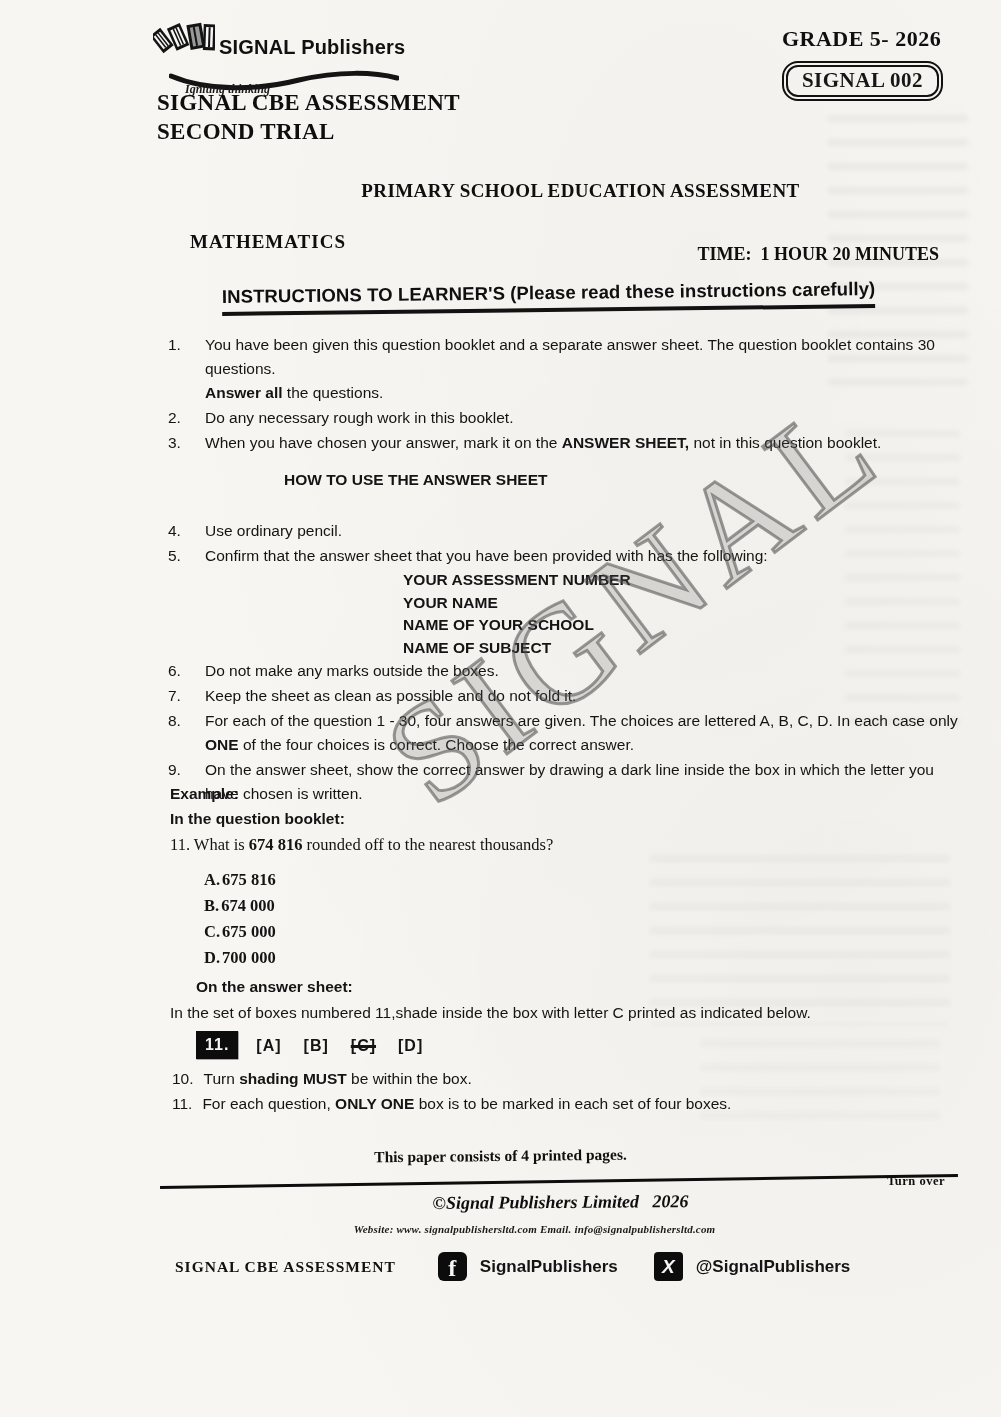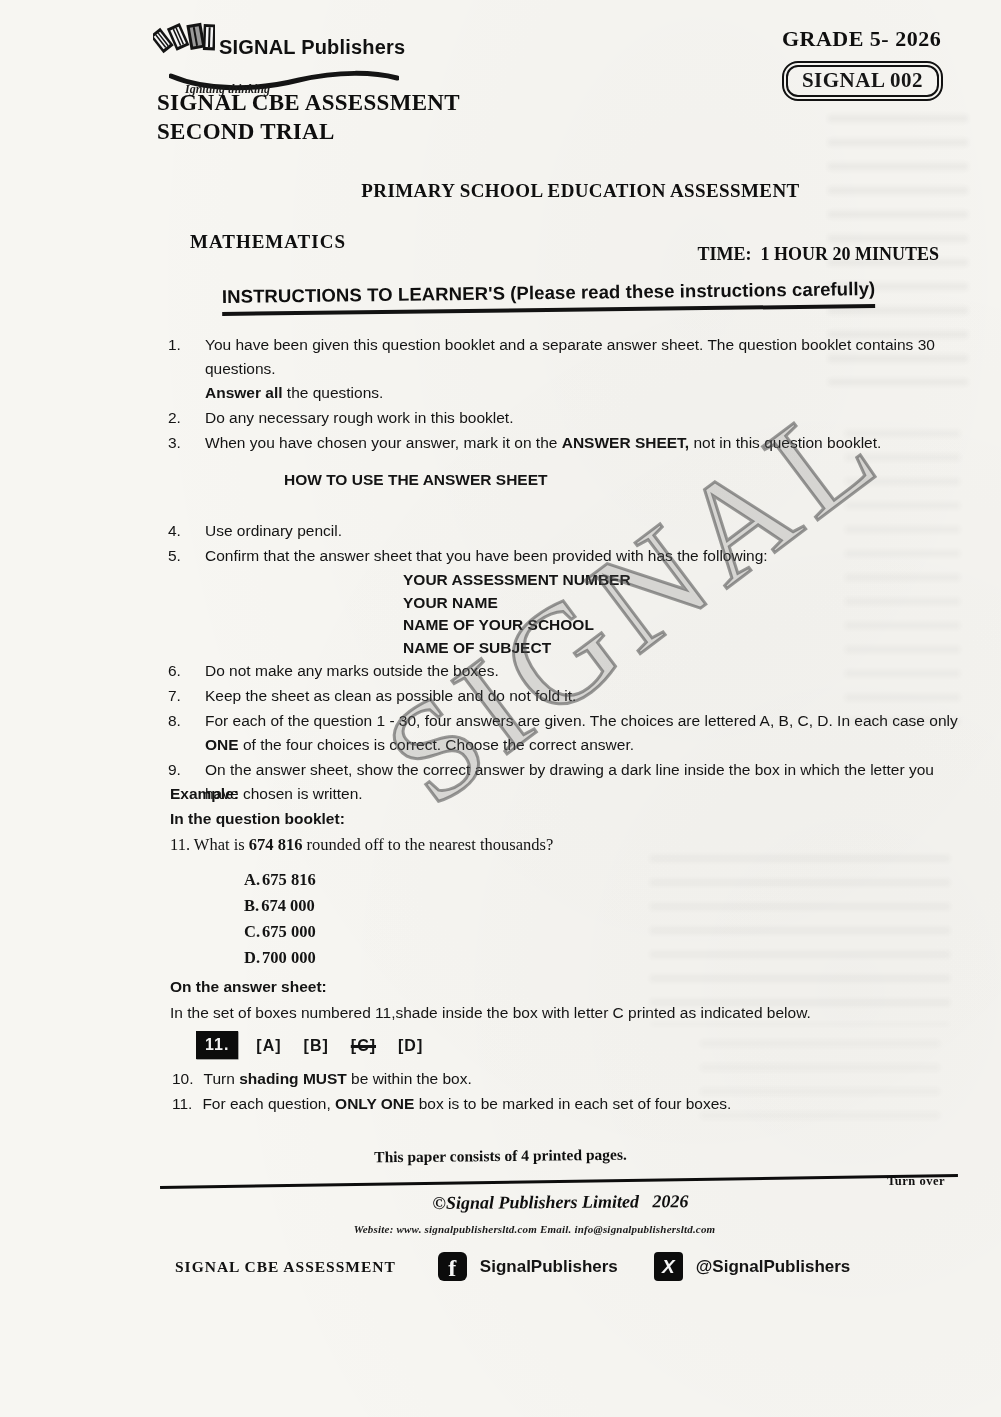--- a/index.html
+++ b/index.html
@@ -43,24 +43,24 @@
   .item .txt { flex:1 1 auto; }
   b, .bold { font-weight:bold; }
   .how-to { font-weight:bold; margin:13px 0 27px 116px; }
   .checklist div { font-weight:bold; margin-left:235px; line-height:22.5px; }
 
   
   .example { position:absolute; left:170px; top:781px; width:810px; font-size:15.5px; line-height:25px; color:#141414; }
   .ex-label { font-weight:bold; }
   .ex-q { font-family:"Liberation Serif", serif; font-size:16.5px; margin-top:1px; }
   .options { margin:12px 0 4px 34px; font-family:"Liberation Serif", serif; font-size:16.5px; font-weight:bold; }
-  .options .opt { margin-bottom:5px; line-height:17px; padding:2px 0;margin-left:40px; }
+  .options .opt { margin-bottom:5px; line-height:17px; padding:2px 0; }
   .opt .letter { margin-right:2px; }
   .correct-line { font-weight:bold; margin-top:6px; }
-  .sheet-label { font-weight:bold; margin-top:6px; }
+  .sheet-label { font-weight:bold; margin-top:6px;margin-left:26px; }
   .shade-line { margin-top:1px; }
   .answer-row { display:flex; align-items:center; margin:6px 0 8px 26px; font-weight:bold; font-size:16px; }
   .qnum-box { background:#0c0c0c; color:#f4f4f4; padding:1px 9px 2px; margin-right:18px; letter-spacing:1px; box-shadow:0.5px 0.5px 0 #555; }
   .answer-row .cell { margin-right:22px; letter-spacing:1px; }
   .strike { text-decoration:line-through; text-decoration-thickness:2.5px; }
   .note { margin-left:2px; line-height:24.5px; }
   .note .nnum { margin-right:10px; }
 
   
   .pages-note { position:absolute; left:0; width:100%; top:1147px; text-align:center; font-family:"Liberation Serif", serif; font-weight:bold; font-size:15.5px; transform:rotate(-0.6deg); color:#101010; }

